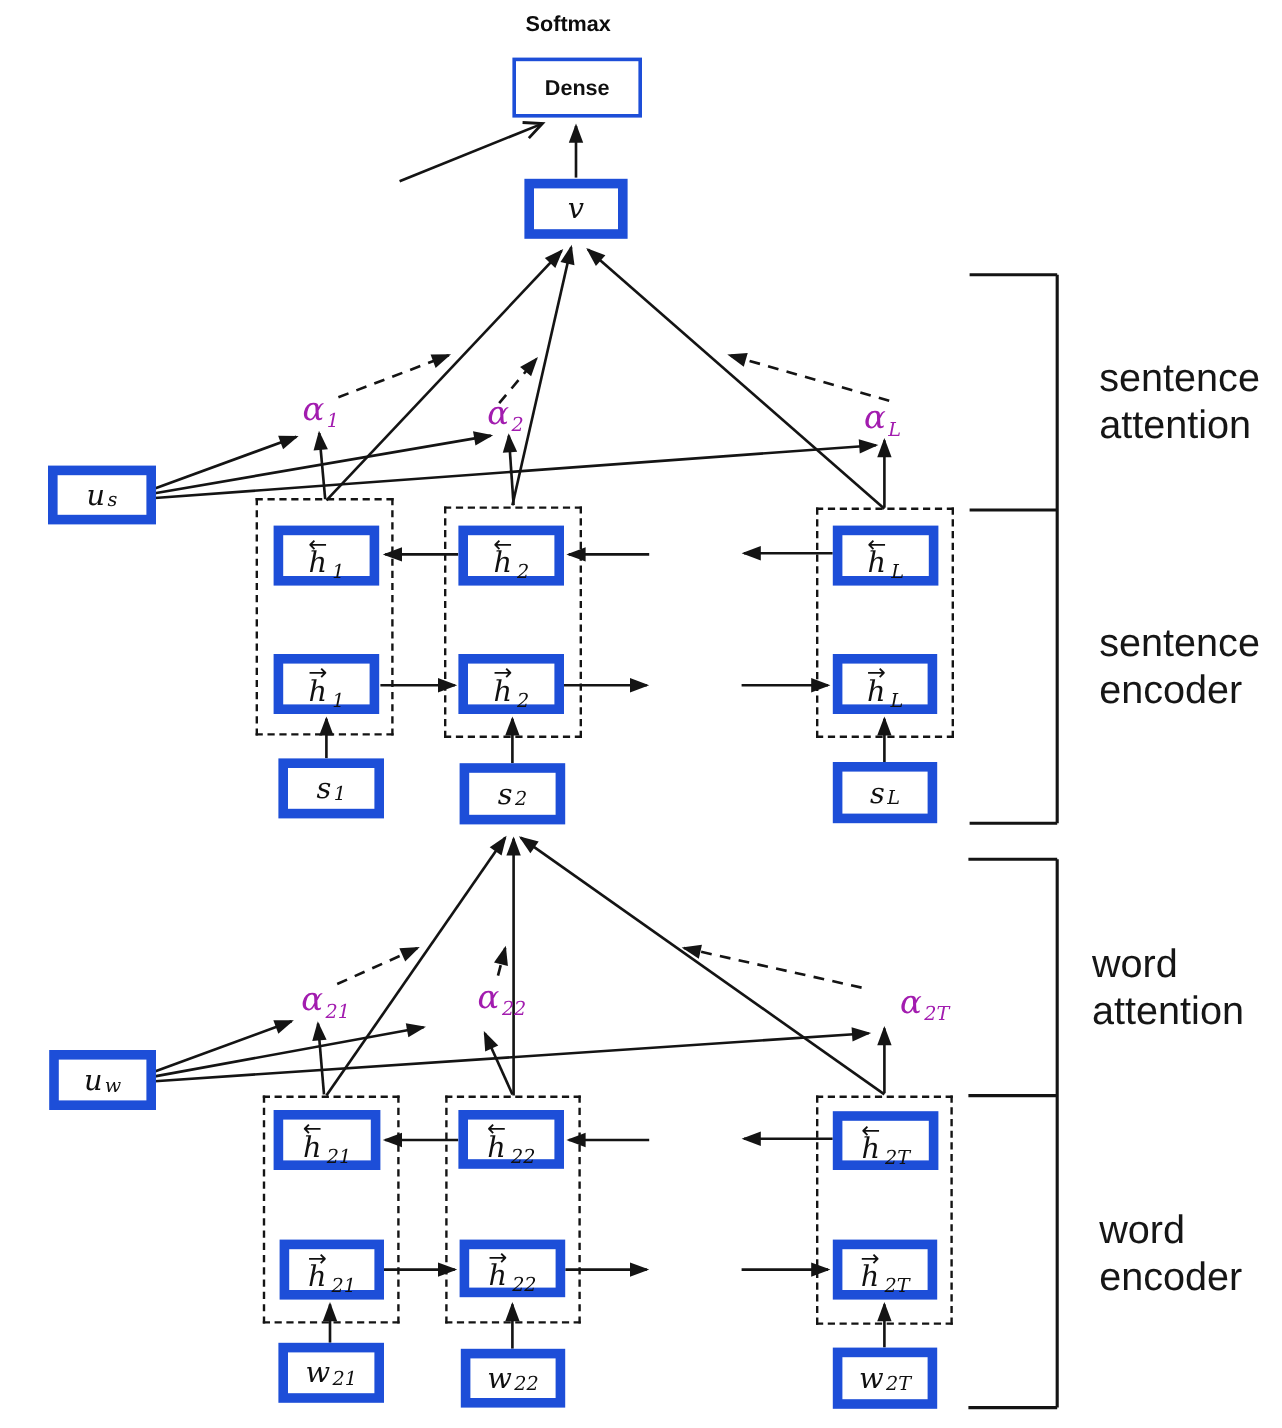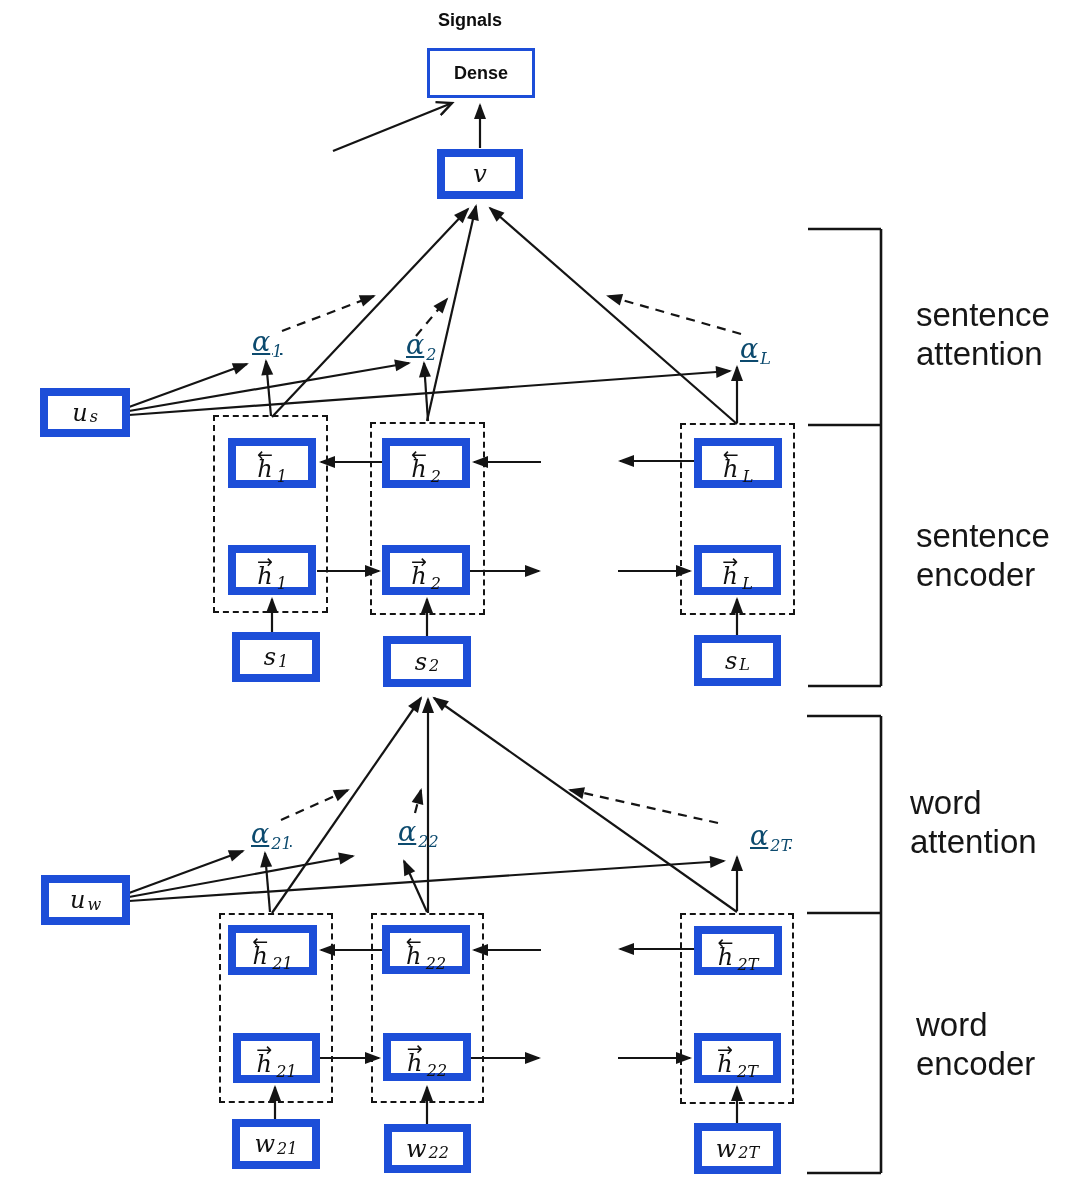--- a/index.html
+++ b/index.html
@@ -17,21 +17,21 @@
   .group{
     position:absolute;z-index:1;border:2px dashed #141414;background:transparent;box-sizing:border-box;
   }
   .vec{display:inline-flex;flex-direction:column;align-items:center;line-height:1;}
   .vec .arr{font-size:19px;font-style:normal;margin-bottom:-7px;font-family:"DejaVu Sans",sans-serif;}
   .vec .base{font-size:24px;}
   .hsub{font-size:16px;align-self:flex-end;transform:translateY(5px);margin-left:4px;font-style:italic;}
   .hboxinner{display:inline-flex;align-items:center;}
   .mathlbl{
     position:absolute;z-index:3;font-family:"DejaVu Serif",serif;font-style:italic;
-    font-size:27px;color:#0c4a6e;line-height:1;text-decoration:underline;
+    font-size:27px;color:#a21caf;line-height:1;
   }
   .toplbl{
     position:absolute;z-index:3;font-family:"Liberation Sans",sans-serif;
     font-weight:bold;font-size:18px;color:#0d0d0d;
   }
   .sidelbl{
     position:absolute;z-index:3;font-family:"Liberation Sans",sans-serif;
     font-size:33px;color:#161616;line-height:1.18;white-space:pre;margin-left:22px;
   }
   #switching-box{
@@ -114,21 +114,21 @@
       <line x1="427" y1="1124" x2="427" y2="1087" marker-end="url(#ah)"></line>
       <line x1="737" y1="1123" x2="737" y2="1087" marker-end="url(#ah)"></line>
     </g>
 
     <g stroke="#141414" stroke-width="2.6" fill="none">
       <path d="M808,229 H881 M881,229 V686 M808,425 H881 M808,686 H881"></path>
       <path d="M807,716 H881 M881,716 V1173 M807,913 H881 M807,1173 H881"></path>
     </g>
   </svg>
 
-  <div class="toplbl" style="left:438px;top:10px;">Signals</div>
+  <div class="toplbl" style="left:438px;top:10px;">Softmax</div>
 
   <div class="box" id="dense-box" style="left:427px;top:48px;width:108px;height:50px;border-width:3px;">
     <span>Dense</span>
   </div>
 
 
   <div class="box" style="left:437px;top:149px;width:86px;height:50px;">
     <span>v</span>
   </div>
 
@@ -136,21 +136,21 @@
     <span>u</span>
       <sub>s</sub>
   </div>
 
   <div class="mathlbl" style="left:252px;top:328px;">
     <span>α</span><sub>1</sub>
   </div>
   <div class="mathlbl" style="left:406px;top:331px;">
     <span>α</span><sub>2</sub>
   </div>
-  <div class="mathlbl" style="left:740px;top:335px;">
+  <div class="mathlbl" style="left:720px;top:335px;">
     <span>α</span><sub>L</sub>
   </div>
 
   <div class="group" style="left:213px;top:415px;width:115px;height:198px;"></div>
   <div class="group" style="left:370px;top:422px;width:115px;height:193px;"></div>
   <div class="group" style="left:680px;top:423px;width:115px;height:192px;"></div>
 
   <div class="box" style="left:228px;top:438px;width:88px;height:50px;">
     <span class="hboxinner">
         <span class="vec">

